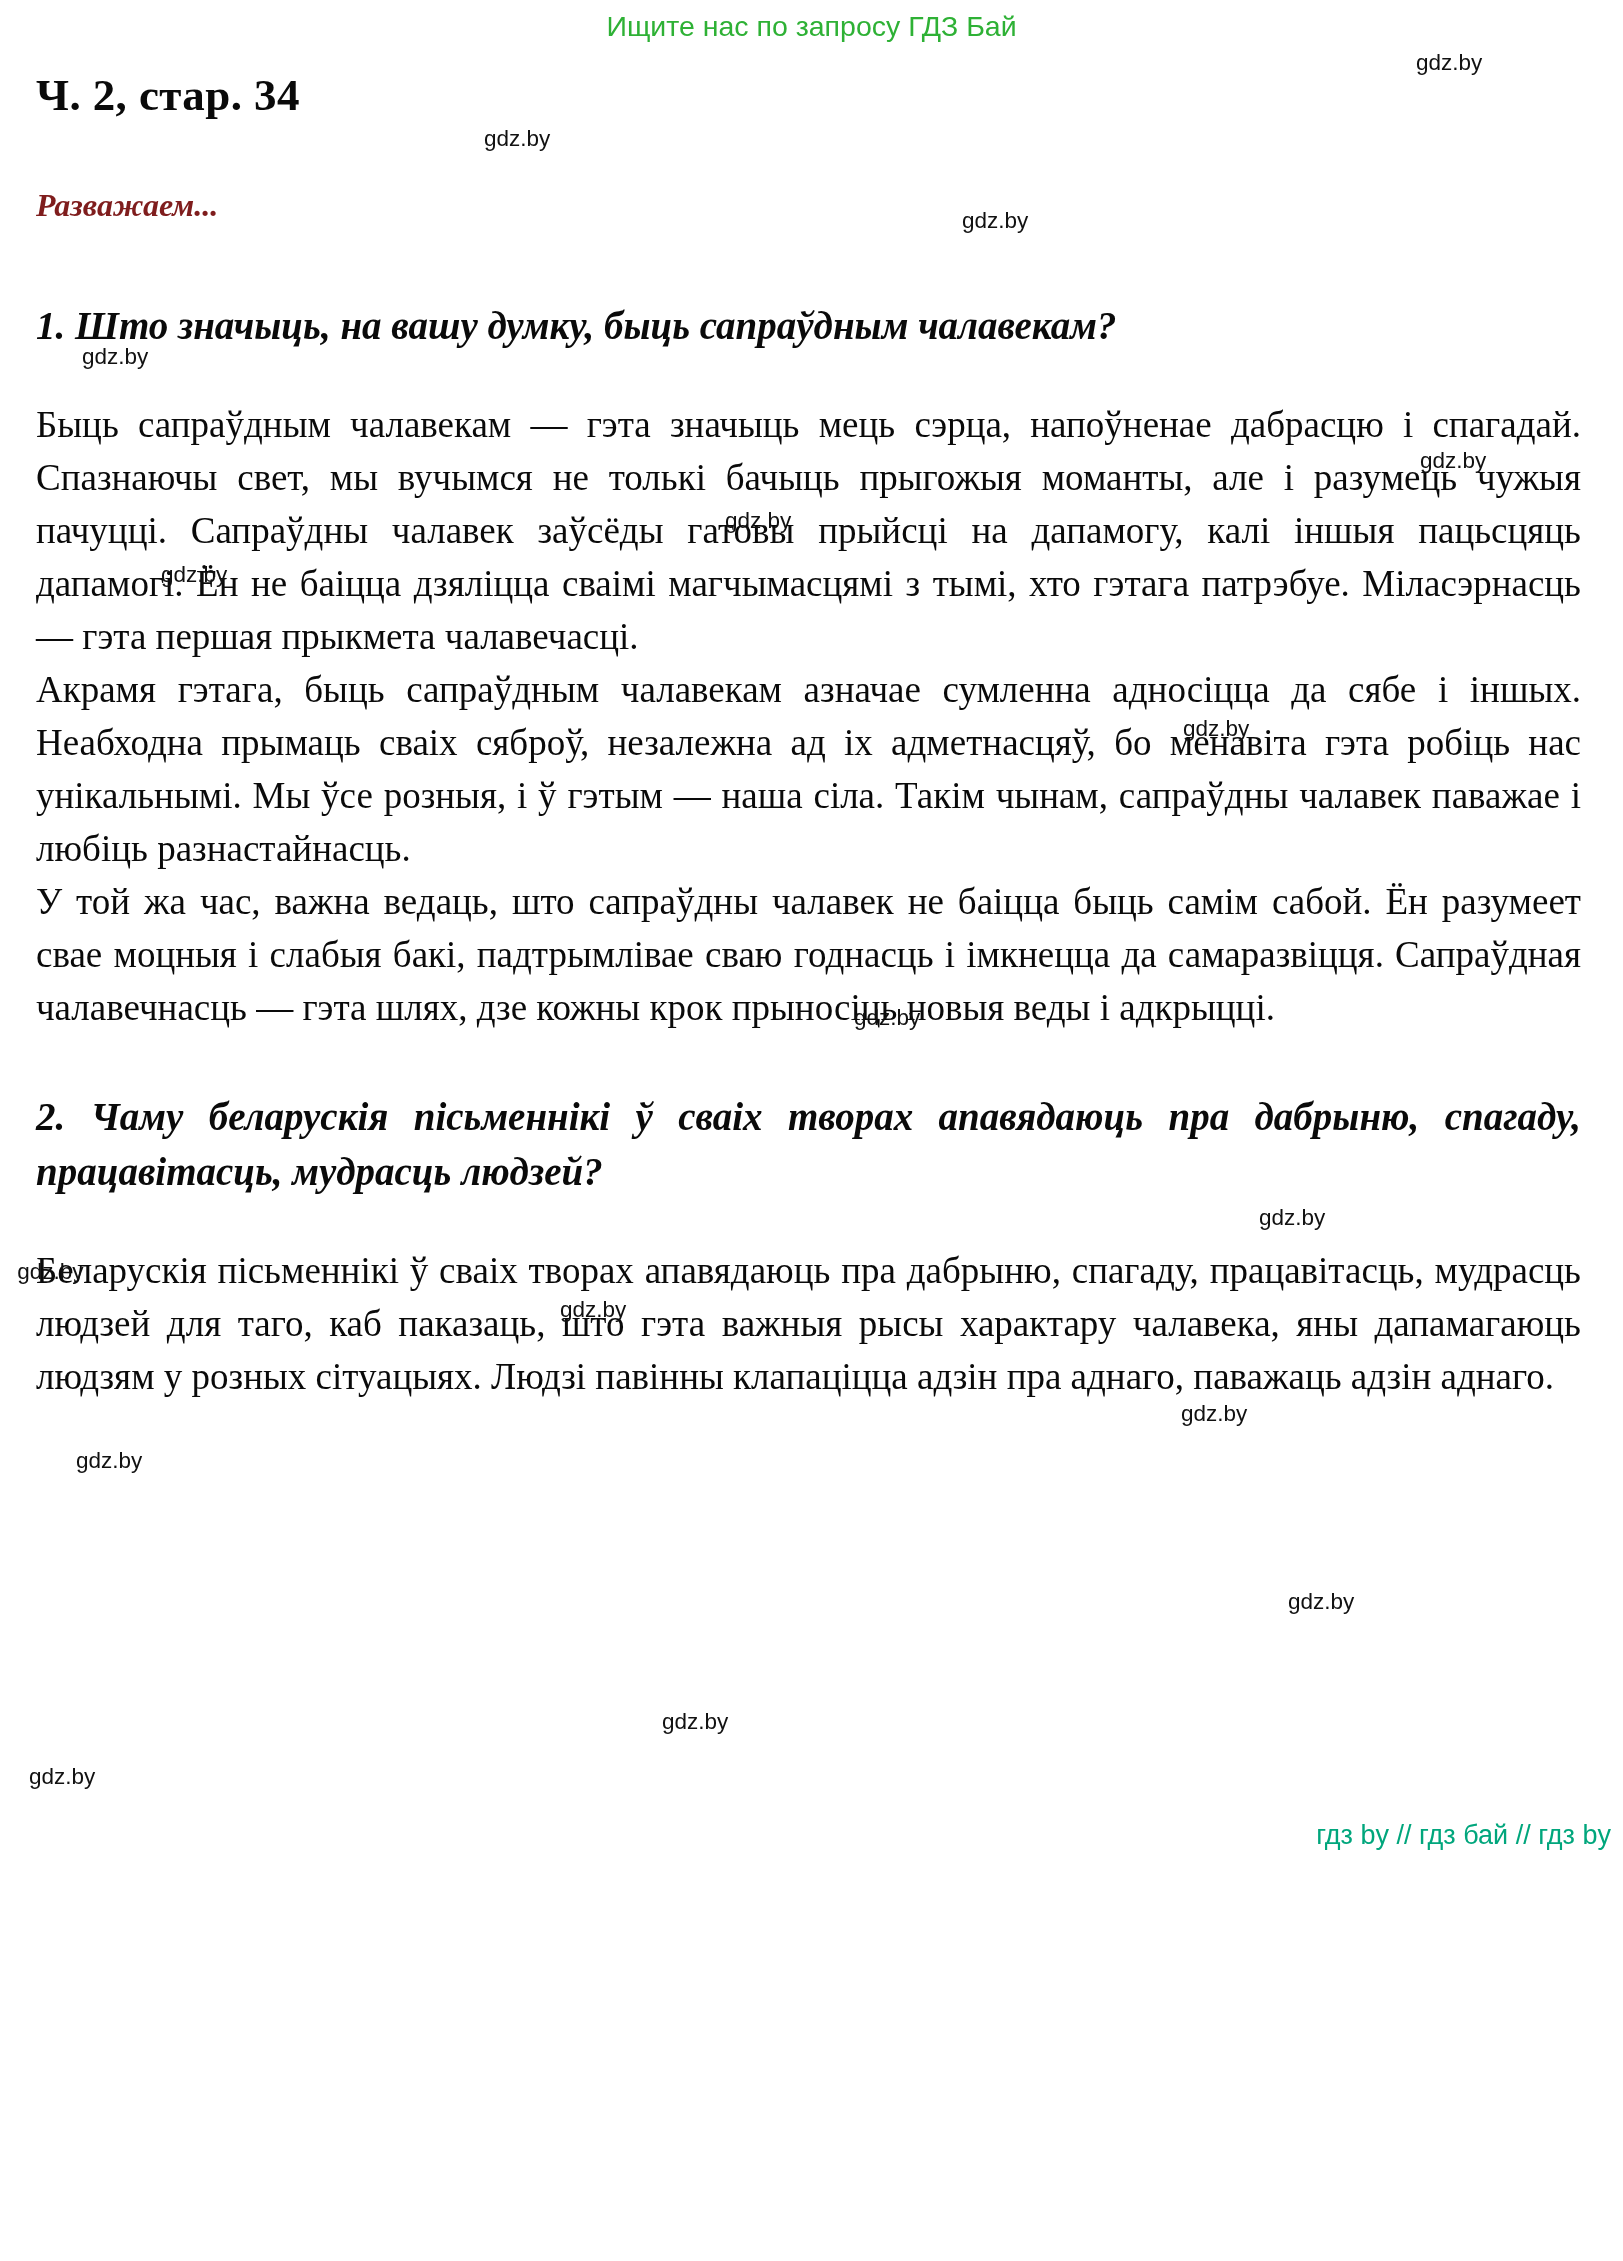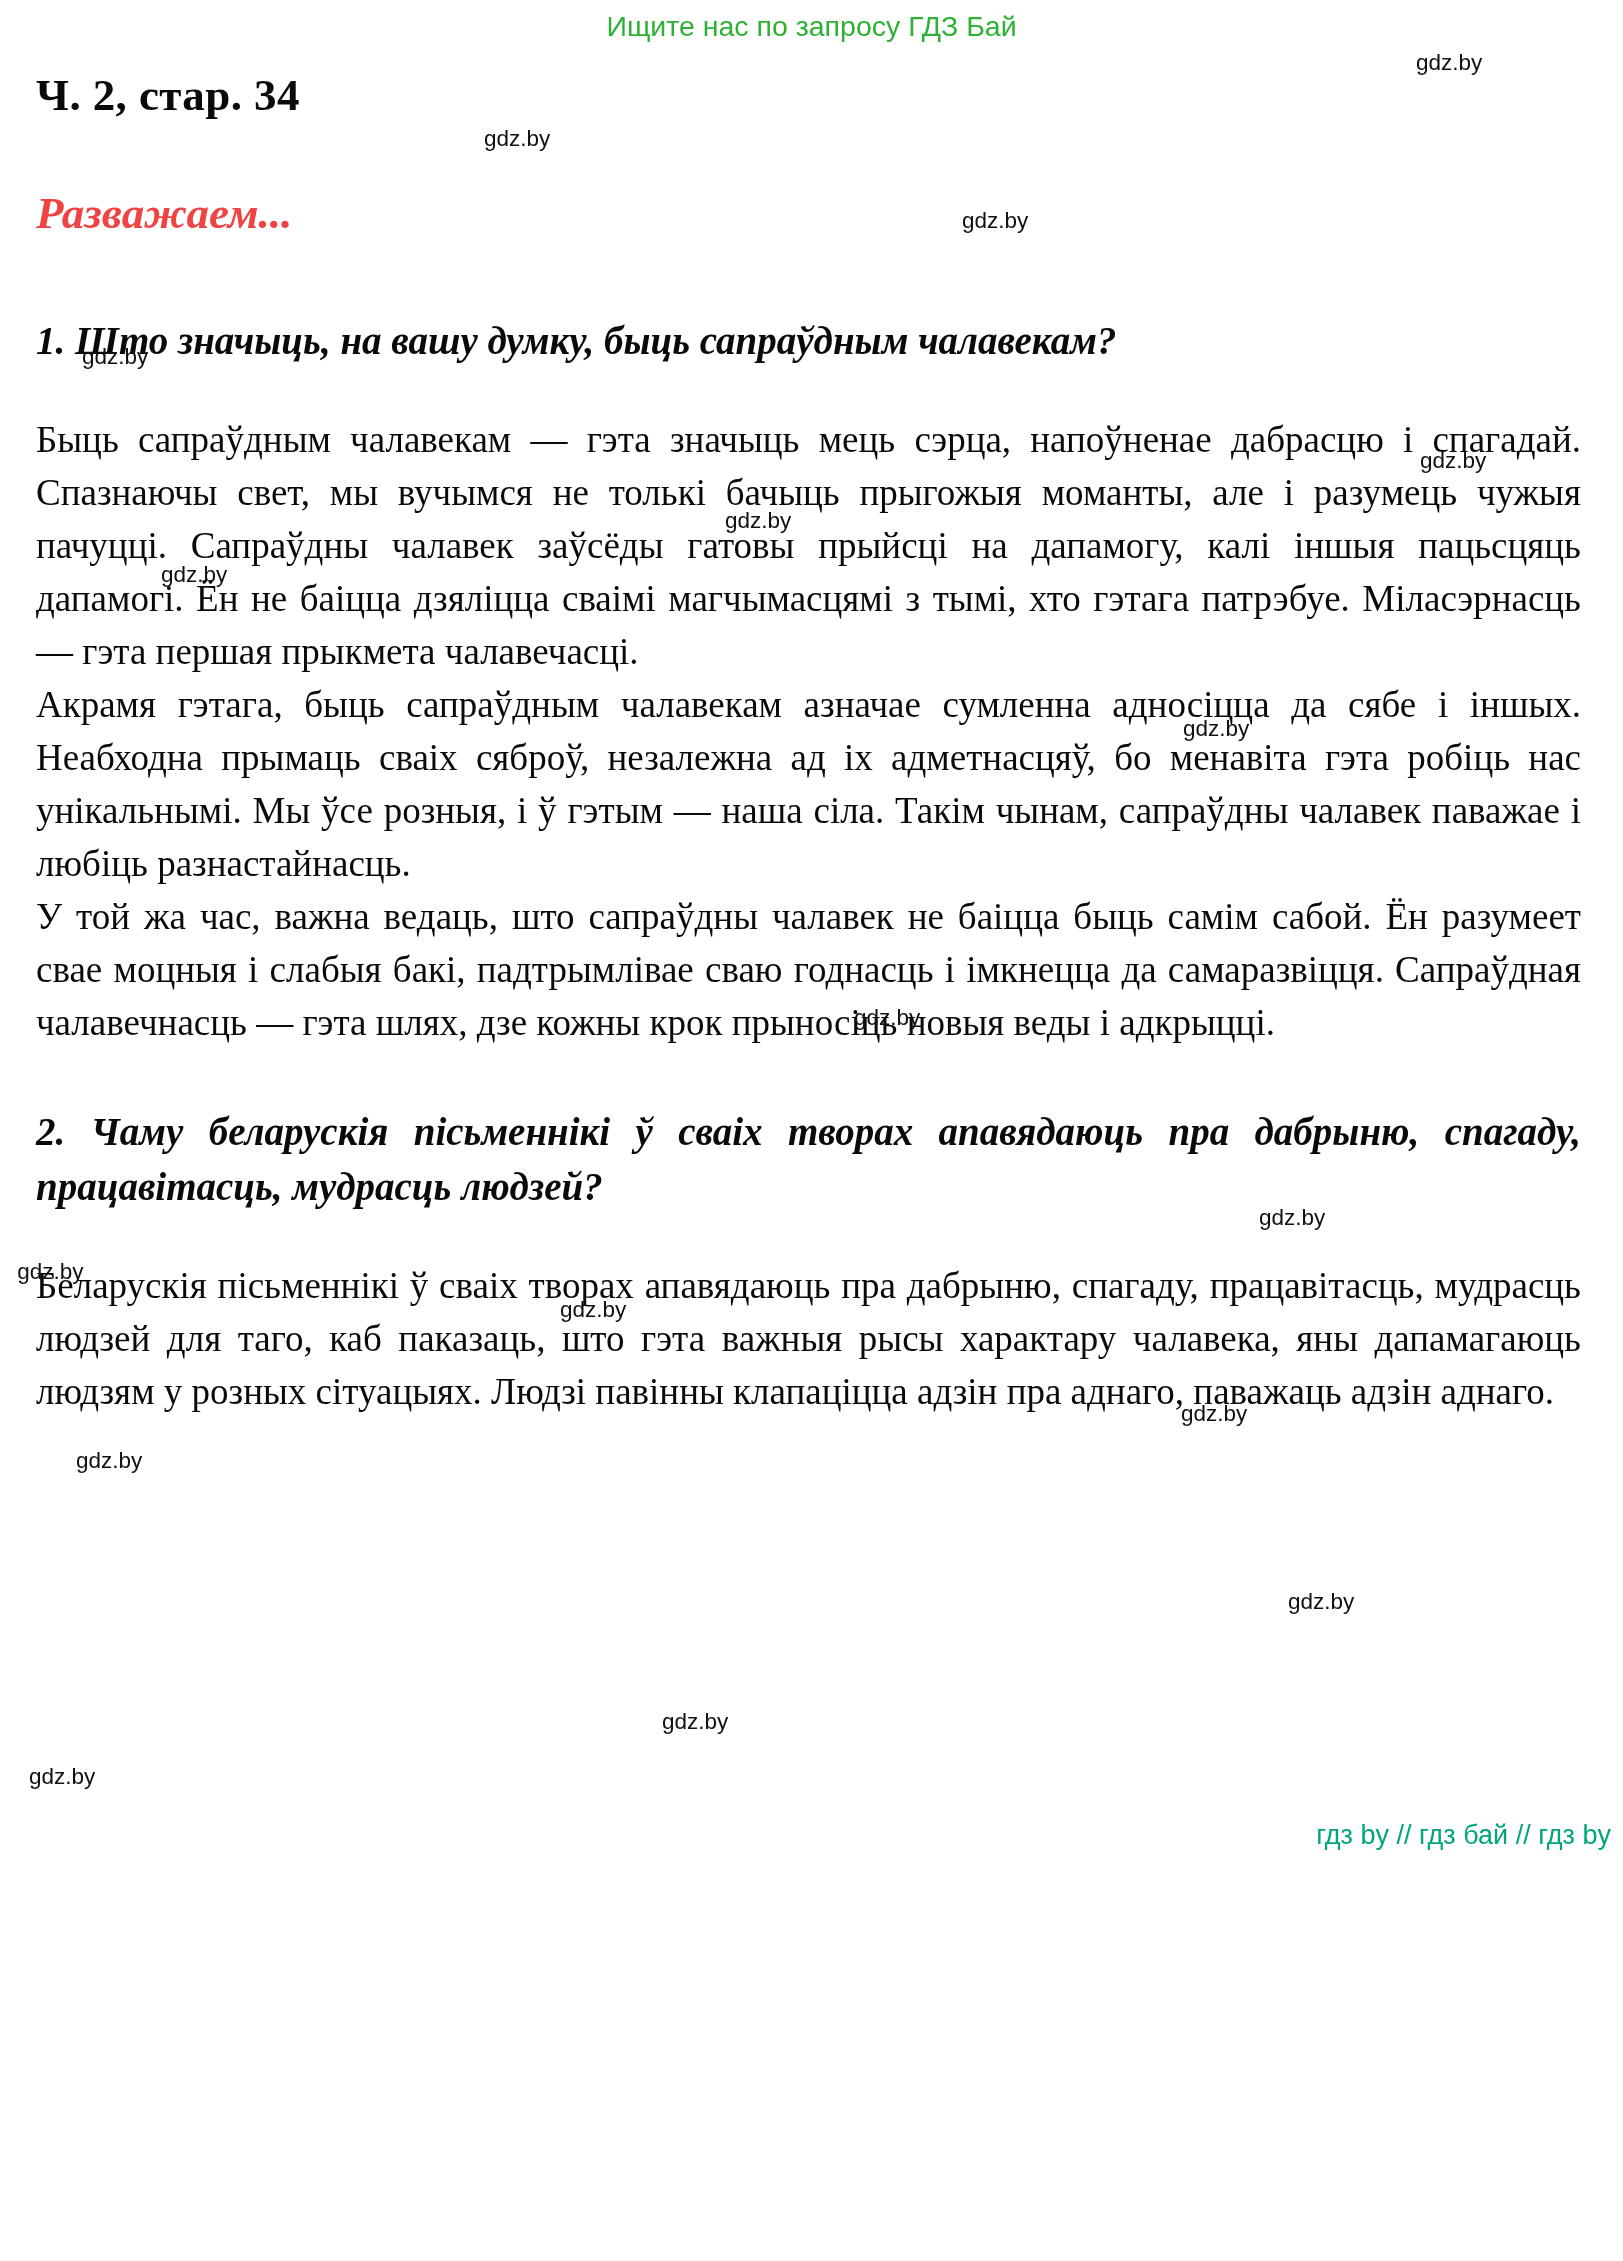--- a/index.html
+++ b/index.html
@@ -22,24 +22,24 @@
     text-align: center;
     padding-top: 10.4px;
   }
   .page-header {
     font-size: 45px;
     font-weight: bold;
     margin: 26px 0 0 0;
     letter-spacing: 0.4px;
   }
   .section-label {
-    color: #ef4444;
+    color: #7f1d1d;
     font-weight: bold;
     font-style: italic;
-    font-size: 45px;
+    font-size: 32px;
     margin-top: 66px;
   }
   .question {
     font-weight: bold;
     font-style: italic;
     font-size: 39px;
     line-height: 55px;
     text-align: justify;
   }
   .q1 { margin-top: 74px; }

